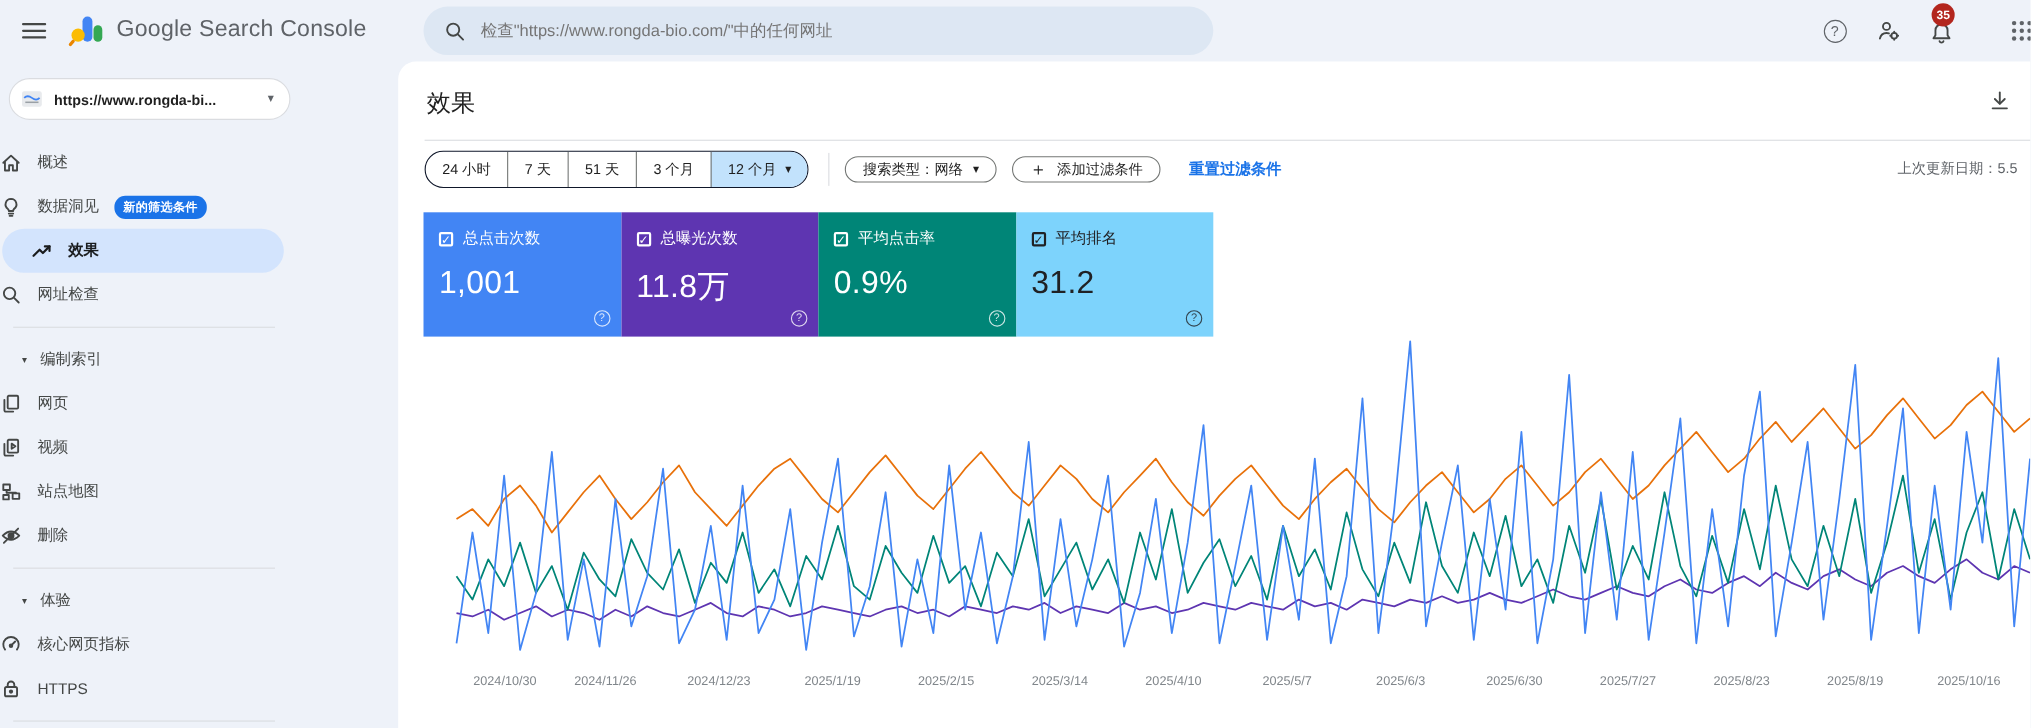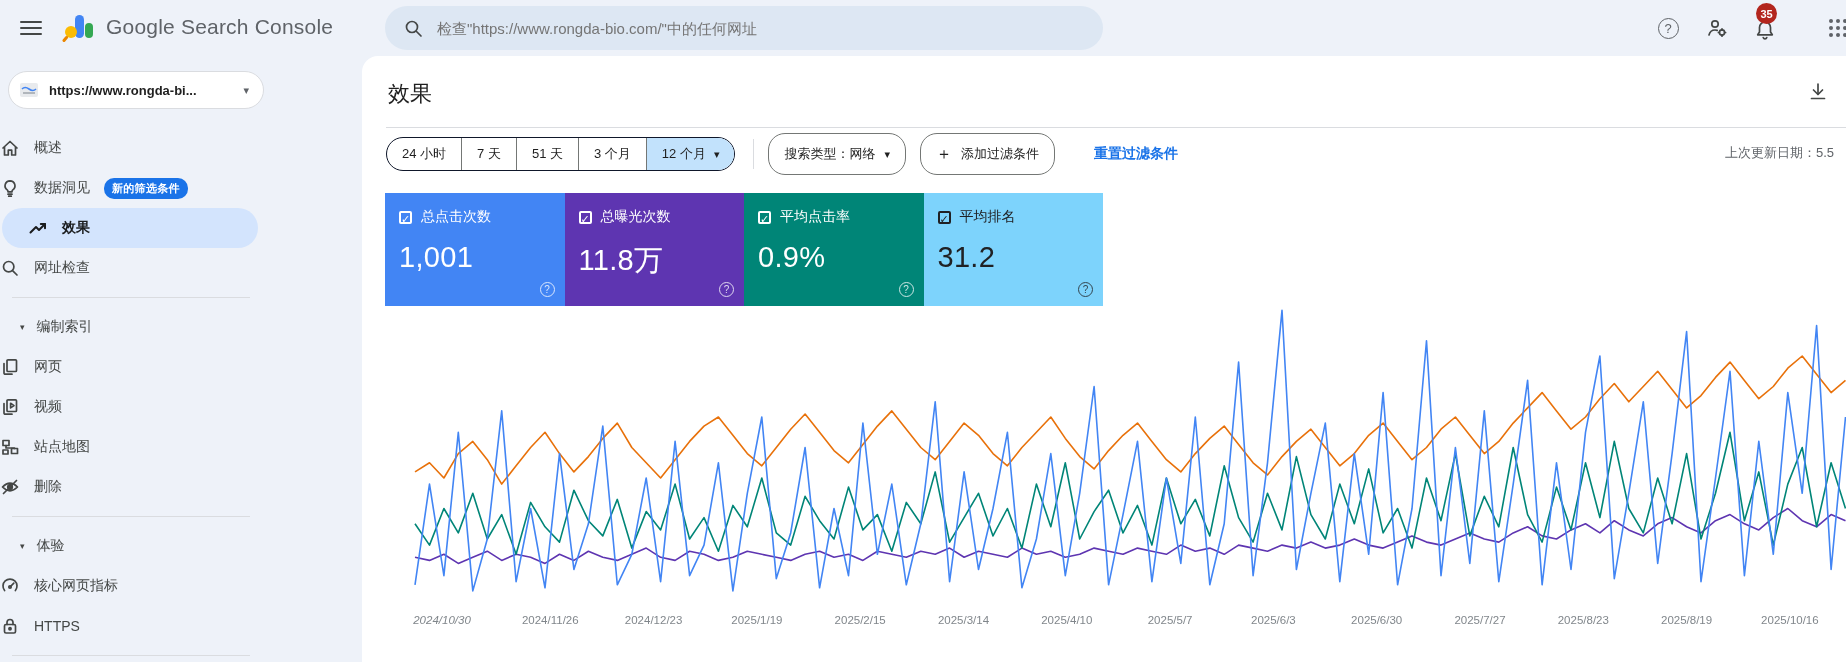--- a/index.html
+++ b/index.html
@@ -53,23 +53,23 @@
   }
   .page-title { position:absolute; left:26px; top:23px; font-size:22px; color:#1f1f1f; }
   .download-btn { position:absolute; right:14px; top:24px; width:26px; height:26px; cursor:pointer; }
   .header-divider { position:absolute; left:24px; right:0; top:71px; border-top:1px solid #dadce0; }
   .filter-row { position:absolute; left:24px; top:81px; height:34px; display:flex; align-items:center; }
   .seg { display:flex; height:34px; border:1px solid #0f172a; border-radius:17px; overflow:hidden; }
   .seg-item { display:flex; align-items:center; gap:8px; padding:0 15px; font-size:13px; color:#1f1f1f; border-left:1px solid #747775; cursor:pointer; white-space:nowrap; }
   .seg-item:first-child { border-left:none; }
   .seg-item.selected { background:#c2e2fc; }
   .vsep { width:1px; height:30px; background:#dadce0; margin:0 14px 0 18px; }
-  .pill { display:flex; align-items:center; gap:9px; height:42px; border:1px solid #747775; border-radius:17px; padding:0 15px; font-size:13px; color:#1f1f1f; cursor:pointer; white-space:nowrap; margin-right:14px; }
+  .pill { display:flex; align-items:center; gap:9px; height:24px; border:1px solid #747775; border-radius:17px; padding:0 15px; font-size:13px; color:#1f1f1f; cursor:pointer; white-space:nowrap; margin-right:14px; }
   .plus { font-size:16px; color:#1f1f1f; }
-  .reset-link { font-size:14px; color:#1a73e8; font-weight:bold; cursor:pointer; margin-left:25px; white-space:nowrap; }
+  .reset-link { font-size:14px; color:#1a73e8; font-weight:bold; cursor:pointer; margin-left:12px; white-space:nowrap; }
   .last-updated { position:absolute; left:1363px; top:88px; font-size:13px; color:#5f6368; white-space:nowrap;text-align:right; }
   
   .cards { position:absolute; left:23px; top:137px; display:flex; }
   .card { width:179.5px; height:113px; padding:15px 14px; position:relative; cursor:pointer; }
   .card-label { display:flex; align-items:center; gap:9px; font-size:14px; }
   .checkbox { width:13px; height:13px; border:2px solid currentColor; border-radius:2px; font-size:11px; line-height:12px; text-align:center; flex:none; }
   .checkbox::after { content:"✓"; }
   .card-value { font-size:29px; margin-top:15px; letter-spacing:.3px; }
   .card-help { position:absolute; right:10px; bottom:9px; width:15px; height:15px; border:1.5px solid currentColor; border-radius:50%; font-size:10px; display:flex; align-items:center; justify-content:center; opacity:.8; }
   
@@ -354,21 +354,21 @@
     </div>
   </div>
 
   <svg id="chart-svg">
       <polyline points="53.0,501.3 67.5,504.4 81.9,498.3 96.3,507.4 110.8,501.3 125.3,495.2 139.7,504.4 154.1,498.3 168.6,501.3 183.0,507.4 197.5,498.3 211.9,504.4 226.4,495.2 240.8,501.3 255.3,504.4 269.8,498.3 284.2,492.1 298.6,501.3 313.1,504.4 327.6,495.2 342.0,498.3 356.4,504.4 370.9,501.3 385.3,495.2 399.8,498.3 414.3,501.3 428.7,504.4 443.1,498.3 457.6,495.2 472.0,501.3 486.5,498.3 500.9,504.4 515.4,495.2 529.8,498.3 544.3,501.3 558.8,495.2 573.2,498.3 587.6,492.1 602.1,501.3 616.5,495.2 631.0,498.3 645.4,501.3 659.9,492.1 674.4,498.3 688.8,495.2 703.3,501.3 717.7,498.3 732.1,492.1 746.6,495.2 761.0,498.3 775.5,492.1 789.9,495.2 804.4,498.3 818.8,489.1 833.3,495.2 847.8,492.1 862.2,498.3 876.6,489.1 891.1,492.1 905.5,495.2 920.0,489.1 934.4,492.1 948.9,486.1 963.3,492.1 977.8,489.1 992.3,483.0 1006.7,489.1 1021.1,492.1 1035.6,486.1 1050.0,479.9 1064.5,486.1 1079.0,489.1 1093.4,483.0 1107.8,476.9 1122.3,483.0 1136.8,486.1 1151.2,476.9 1165.6,470.8 1180.1,479.9 1194.5,483.0 1209.0,473.9 1223.5,467.8 1237.9,476.9 1252.3,464.7 1266.8,473.9 1281.3,479.9 1295.7,467.8 1310.1,461.6 1324.6,470.8 1339.0,476.9 1353.5,464.7 1368.0,458.6 1382.4,467.8 1396.8,473.9 1411.3,461.6 1425.8,452.5 1440.2,464.7 1454.6,470.8 1469.1,458.6 1483.5,464.7" fill="none" stroke="#5e35b1" stroke-width="1.6" stroke-linejoin="round"></polyline>
       <polyline points="53.0,467.8 67.5,489.1 81.9,452.5 96.3,476.9 110.8,437.3 125.3,483.0 139.7,458.6 154.1,498.3 168.6,446.4 183.0,470.8 197.5,486.1 211.9,434.2 226.4,464.7 240.8,479.9 255.3,443.4 269.8,492.1 284.2,455.6 298.6,473.9 313.1,428.1 327.6,483.0 342.0,461.6 356.4,495.2 370.9,449.4 385.3,470.8 399.8,422.0 414.3,476.9 428.7,489.1 443.1,440.3 457.6,464.7 472.0,483.0 486.5,431.1 500.9,473.9 515.4,458.6 529.8,495.2 544.3,446.4 558.8,467.8 573.2,415.9 587.6,486.1 602.1,461.6 616.5,437.3 631.0,479.9 645.4,452.5 659.9,492.1 674.4,428.1 688.8,470.8 703.3,406.8 717.7,483.0 732.1,455.6 746.6,434.2 761.0,476.9 775.5,449.4 789.9,489.1 804.4,422.0 818.8,467.8 833.3,443.4 847.8,479.9 862.2,409.8 876.6,461.6 891.1,486.1 905.5,437.3 920.0,473.9 934.4,400.6 948.9,458.6 963.3,483.0 977.8,428.1 992.3,467.8 1006.7,412.9 1021.1,476.9 1035.6,452.5 1050.0,492.1 1064.5,422.0 1079.0,464.7 1093.4,397.6 1107.8,479.9 1122.3,440.3 1136.8,470.8 1151.2,391.5 1165.6,458.6 1180.1,486.1 1194.5,431.1 1209.0,473.9 1223.5,406.8 1237.9,461.6 1252.3,385.4 1266.8,452.5 1281.3,476.9 1295.7,422.0 1310.1,467.8 1324.6,397.6 1339.0,483.0 1353.5,437.3 1368.0,376.3 1382.4,464.7 1396.8,415.9 1411.3,489.1 1425.8,428.1 1440.2,391.5 1454.6,470.8 1469.1,406.8 1483.5,452.5" fill="none" stroke="#008577" stroke-width="1.6" stroke-linejoin="round"></polyline>
       <polyline points="53.0,415.9 67.5,406.8 81.9,422.0 96.3,397.6 110.8,385.4 125.3,403.7 139.7,428.1 154.1,409.8 168.6,391.5 183.0,376.3 197.5,397.6 211.9,415.9 226.4,400.6 240.8,382.4 255.3,367.1 269.8,391.5 284.2,406.8 298.6,422.0 313.1,403.7 327.6,385.4 342.0,370.1 356.4,361.0 370.9,379.3 385.3,397.6 399.8,409.8 414.3,391.5 428.7,373.2 443.1,358.0 457.6,376.3 472.0,394.6 486.5,406.8 500.9,388.5 515.4,370.1 529.8,354.9 544.3,373.2 558.8,391.5 573.2,403.7 587.6,385.4 602.1,367.1 616.5,379.3 631.0,397.6 645.4,409.8 659.9,391.5 674.4,376.3 688.8,361.0 703.3,382.4 717.7,400.6 732.1,412.9 746.6,394.6 761.0,379.3 775.5,367.1 789.9,385.4 804.4,403.7 818.8,415.9 833.3,397.6 847.8,382.4 862.2,370.1 876.6,388.5 891.1,406.8 905.5,418.9 920.0,400.6 934.4,385.4 948.9,373.2 963.3,391.5 977.8,409.8 992.3,397.6 1006.7,379.3 1021.1,367.1 1035.6,385.4 1050.0,403.7 1064.5,391.5 1079.0,373.2 1093.4,361.0 1107.8,379.3 1122.3,397.6 1136.8,385.4 1151.2,367.1 1165.6,351.9 1180.1,336.6 1194.5,354.9 1209.0,373.2 1223.5,361.0 1237.9,342.7 1252.3,327.5 1266.8,345.8 1281.3,330.5 1295.7,315.3 1310.1,333.6 1324.6,351.9 1339.0,339.6 1353.5,321.4 1368.0,306.1 1382.4,324.4 1396.8,342.7 1411.3,330.5 1425.8,312.2 1440.2,300.0 1454.6,318.3 1469.1,336.6 1483.5,324.4" fill="none" stroke="#e8710a" stroke-width="1.6" stroke-linejoin="round"></polyline>
       <polyline points="53.0,528.8 67.5,428.1 81.9,519.6 96.3,376.3 110.8,534.9 125.3,483.0 139.7,354.9 154.1,525.7 168.6,452.5 183.0,531.8 197.5,397.6 211.9,513.5 226.4,467.8 240.8,370.1 255.3,528.8 269.8,498.3 284.2,422.0 298.6,525.7 313.1,385.4 327.6,519.6 342.0,489.1 356.4,406.8 370.9,534.9 385.3,437.3 399.8,361.0 414.3,522.6 428.7,476.9 443.1,391.5 457.6,531.8 472.0,452.5 486.5,519.6 500.9,367.1 515.4,498.3 529.8,428.1 544.3,528.8 558.8,467.8 573.2,345.8 587.6,525.7 602.1,415.9 616.5,513.5 631.0,452.5 645.4,376.3 659.9,531.8 674.4,483.0 688.8,397.6 703.3,519.6 717.7,437.3 732.1,330.5 746.6,528.8 761.0,458.6 775.5,385.4 789.9,525.7 804.4,422.0 818.8,507.4 833.3,361.0 847.8,528.8 862.2,467.8 876.6,306.1 891.1,519.6 905.5,406.8 920.0,254.3 934.4,513.5 948.9,437.3 963.3,367.1 977.8,525.7 992.3,397.6 1006.7,498.3 1021.1,336.6 1035.6,528.8 1050.0,452.5 1064.5,284.8 1079.0,519.6 1093.4,391.5 1107.8,507.4 1122.3,354.9 1136.8,525.7 1151.2,428.1 1165.6,324.4 1180.1,528.8 1194.5,406.8 1209.0,513.5 1223.5,376.3 1237.9,300.0 1252.3,522.6 1266.8,437.3 1281.3,345.8 1295.7,507.4 1310.1,397.6 1324.6,275.6 1339.0,525.7 1353.5,422.0 1368.0,315.3 1382.4,519.6 1396.8,385.4 1411.3,498.3 1425.8,336.6 1440.2,437.3 1454.6,269.5 1469.1,513.5 1483.5,361.0" fill="none" stroke="#4285f4" stroke-width="1.6" stroke-linejoin="round"></polyline>
     </svg>
   <div id="x-labels">
-      <span class="xlabel" style="left: 80px; font-style: italic;">2024/10/30</span>
+      <span class="xlabel" style="left: 97px;">2024/10/30</span>
       <span class="xlabel" style="left: 188.3px;">2024/11/26</span>
       <span class="xlabel" style="left: 291.6px;">2024/12/23</span>
       <span class="xlabel" style="left: 394.9px;">2025/1/19</span>
       <span class="xlabel" style="left: 498.2px;">2025/2/15</span>
       <span class="xlabel" style="left: 601.5px;">2025/3/14</span>
       <span class="xlabel" style="left: 704.8px;">2025/4/10</span>
       <span class="xlabel" style="left: 808.1px;">2025/5/7</span>
       <span class="xlabel" style="left: 911.4px;">2025/6/3</span>
       <span class="xlabel" style="left: 1014.7px;">2025/6/30</span>
       <span class="xlabel" style="left: 1118px;">2025/7/27</span>

